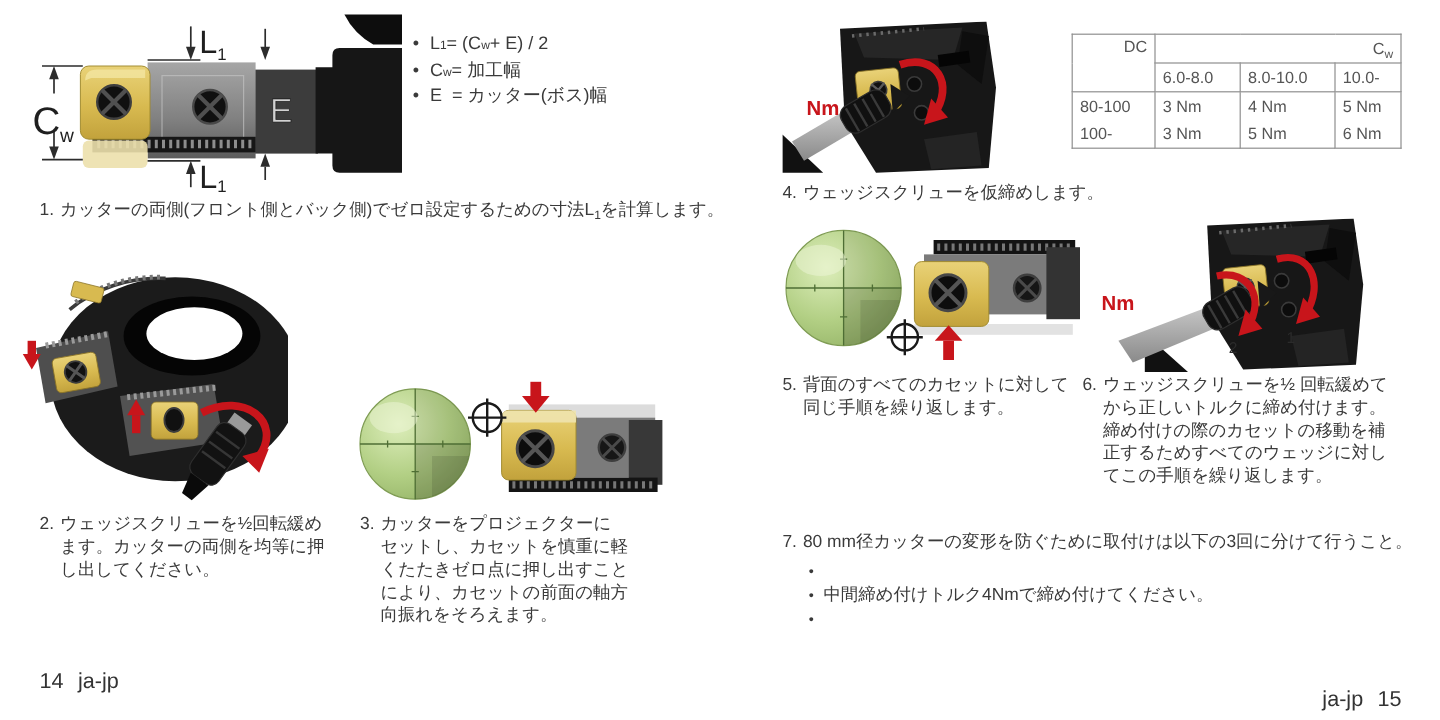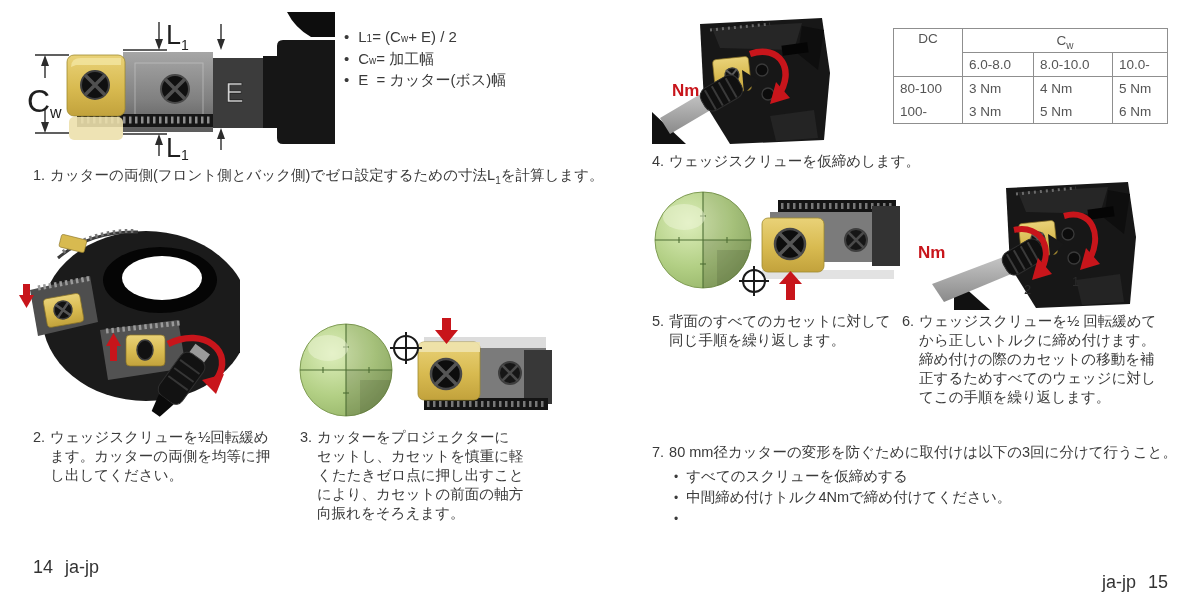--- a/index.html
+++ b/index.html
@@ -12,21 +12,21 @@
   .step{display:flex;font-size:14.5px;line-height:19px;}
   .step .num{margin-right:5px;white-space:nowrap;}
   .formula-row{font-size:15px;line-height:21.5px;display:flex;align-items:baseline;}
   .formula-row .blt::before{content:"\2022";margin-right:9px;}
   sub{font-size:10px;line-height:0;}
   .bullets{margin-top:4px;}
   .bul{display:flex;font-size:14.5px;line-height:20px;}
   .bul .mk::before{content:"\2022";margin:0 8px 0 22px;font-size:12px;}
   table.ttable{border-collapse:collapse;font-size:13.5px;color:#555;}
   table.ttable td{border:1px solid #8f8f8f;padding:1px 6px;height:21px;}
-  table.ttable td.ctr{text-align:center;}
+  table.ttable td.ctr{text-align:right;}
   table.ttable tr.r3 td{border-bottom:none;}
   table.ttable tr.r4 td{border-top:none;margin-top:45px;}
   .footer{font-size:18px;color:#333;}
   .footer span{margin-right:12px;}
   .footer span:last-child{margin-right:0;}
   svg text{font-family:"Liberation Sans","DejaVu Sans",sans-serif;}
 </style>
 </head>
 <body>
 
@@ -425,21 +425,20 @@
 </div>
 
 <div class="abs" style="left:652px;top:443px;width:545px">
   <div class="step">
     <span class="num">7.</span>
     <div>80 mm径カッターの変形を防ぐために取付けは以下の3回に分けて行うこと。</div>
   </div>
   <div class="bullets">
     <div class="bul">
         <span class="mk"></span>
-        <span>すべてのスクリューを仮締めする</span>
       </div>
     <div class="bul">
         <span class="mk"></span>
         <span>中間締め付けトルク4Nmで締め付けてください。</span>
       </div>
     <div class="bul">
         <span class="mk"></span>
       </div>
   </div>
 </div>

